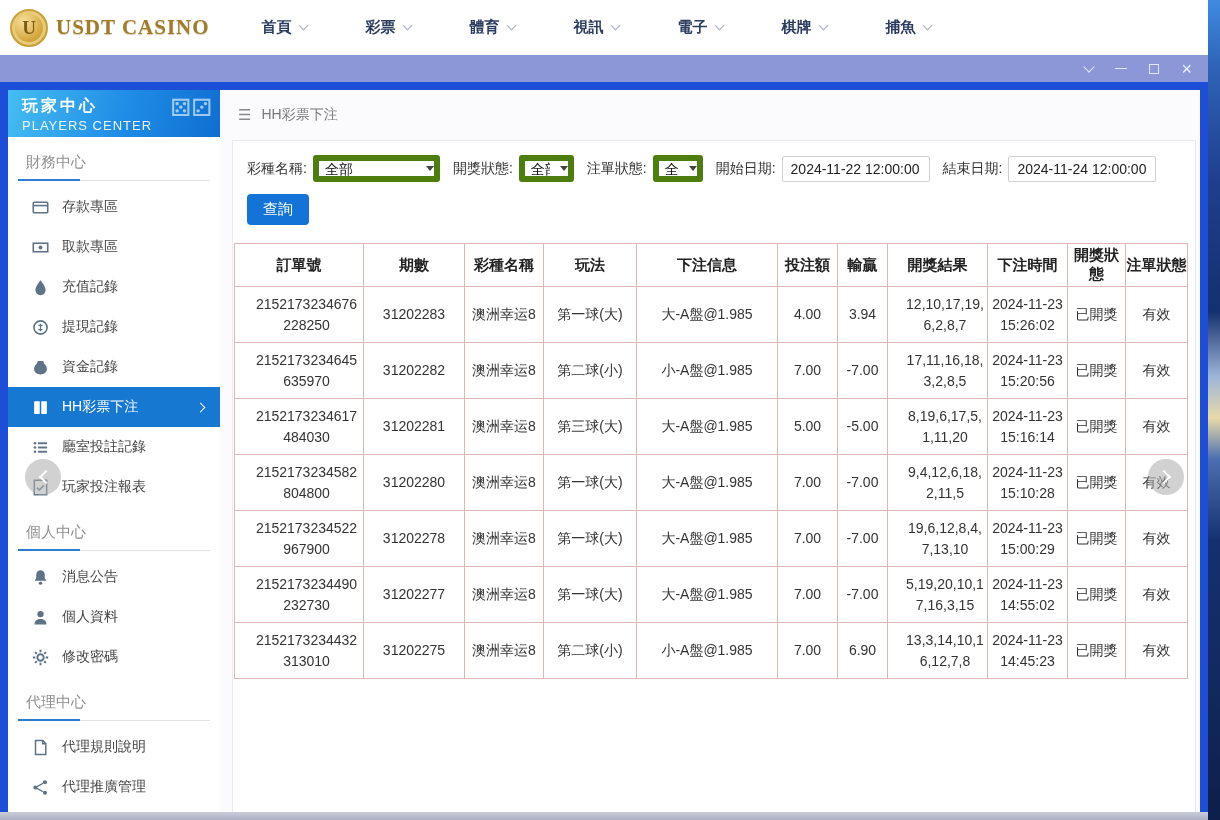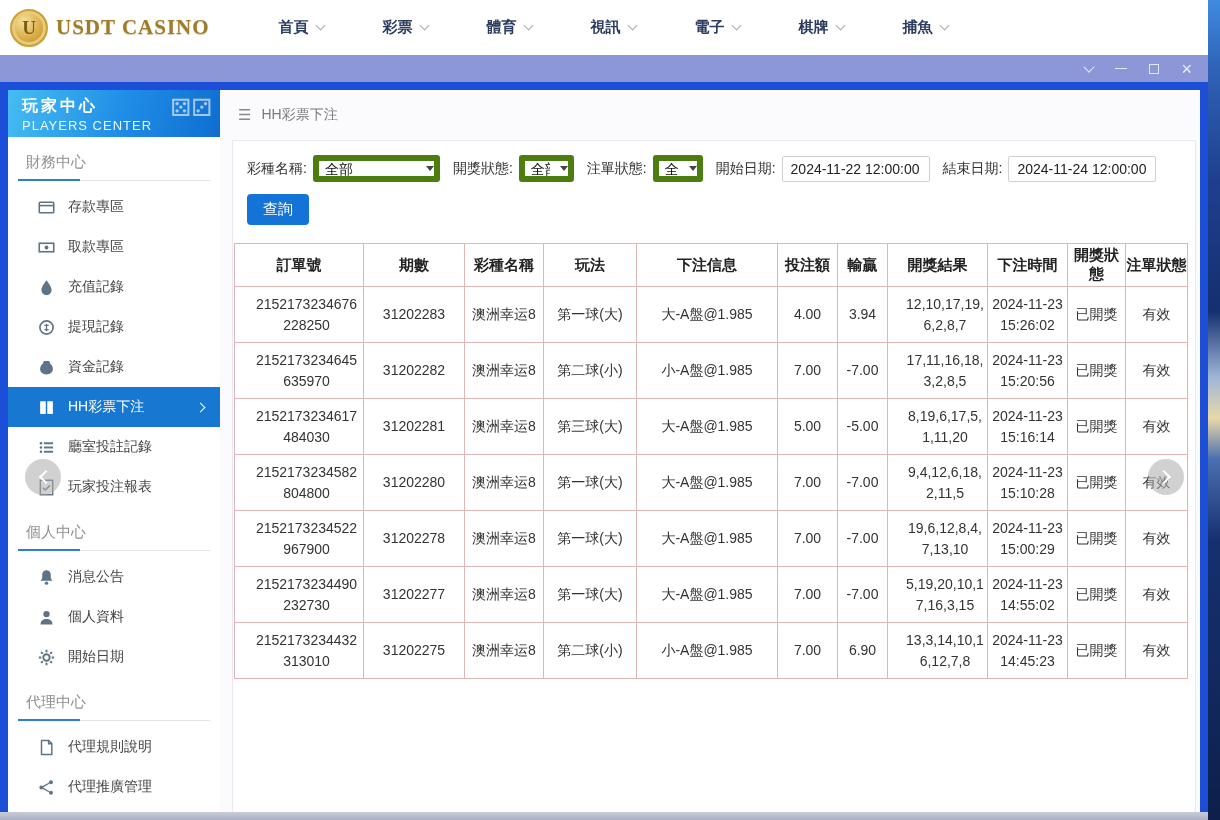--- a/index.html
+++ b/index.html
@@ -19,21 +19,21 @@
   .logo { display:flex; align-items:center; gap:8px; margin-left:10px; cursor:pointer; }
   .coin { width:38px; height:38px; border-radius:50%;
     background:radial-gradient(circle at 35% 30%, #f7e09a, #d4a73f 60%, #b08428);
     border:2px solid #caa23c; box-shadow:inset 0 0 0 3px #e9cc7a;
     display:flex; align-items:center; justify-content:center;
     font-weight:bold; font-size:19px; color:#7c5b14;
     font-family:"Liberation Serif","DejaVu Serif",serif; }
   .logo-text { font-size:21px; font-weight:bold; letter-spacing:1px; color:#a07c28;
     text-shadow:0 1px 1px rgba(120,90,20,.35);
     font-family:"Liberation Serif","DejaVu Serif",serif; }
-  .topnav { display:flex; margin-left:69px; gap:59px; }
+  .topnav { display:flex; margin-left:52px; gap:59px; }
   .nav-item { display:flex; align-items:center; gap:8px; font-size:15px; font-weight:bold;
     color:#2c3c60; cursor:pointer; white-space:nowrap; }
   .chev { width:7px; height:7px; border-right:1.6px solid #a7aec2; border-bottom:1.6px solid #a7aec2;
     transform:rotate(45deg); margin-top:-4px; }
 
   
   .titlebar { position:absolute; left:0; top:55px; width:1208px; height:27px; background:#8c97d8;
     display:flex; align-items:center; justify-content:flex-end; z-index:2; }
   .win-controls { display:flex; align-items:center; gap:22px; margin-right:16px; }
   .wc { cursor:pointer; display:inline-block; }
@@ -52,21 +52,21 @@
   
   .sidebar { width:212px; background:#fff; height:722px; overflow:hidden; flex:none; }
   .sidebar-head { height:47px; background:linear-gradient(105deg,#45bdf2 0%,#1f8ce6 55%,#0f6ed0 100%);
     color:#fff; padding:6px 0 0 14px; position:relative; overflow:hidden; }
   .sidebar-head .dice { position:absolute; right:8px; top:4px; font-size:24px; color:rgba(255,255,255,.6); }
   .sb-title { font-size:16px; font-weight:bold; letter-spacing:3px; }
   .sb-sub { font-size:13px; letter-spacing:1px; opacity:.92; margin-top:1px; }
   .section-header { margin:16px 10px 6px 10px; padding:0 0 8px 8px; font-size:15px; color:#8f8f8f;
     border-bottom:1px solid #e3e3e3; position:relative; }
   .section-header::after { content:""; position:absolute; left:0; bottom:-1px; width:62px; height:2px; background:#2a7fd4; }
-  .side-item { display:flex; align-items:center; gap:13px; height:40px; padding-left:30px;
+  .side-item { display:flex; align-items:center; gap:13px; height:40px; padding-left:24px;
     font-size:14px; color:#454545; cursor:pointer; position:relative; }
   .side-item .icon { width:17px; height:17px; color:#5f7387; display:inline-flex; flex:none; }
   .side-item .icon svg { width:100%; height:100%; }
   .side-item.active { background:#1778d1; color:#fff; }
   .side-item.active .icon { color:#fff; }
   .chev-r { position:absolute; right:16px; width:7px; height:7px;
     border-right:1.8px solid #fff; border-top:1.8px solid #fff; transform:rotate(45deg); }
 
   
   .content { flex:1; background:#fbfbfd; display:flex; flex-direction:column; overflow:hidden; height:722px; }
@@ -265,21 +265,21 @@
             </span>
             <span class="side-label">個人資料</span>
           </div>
           <div class="side-item">
             <span class="icon">
               <svg viewBox="0 0 16 16" fill="none" stroke="currentColor" stroke-width="1.8">
                 <circle cx="8" cy="8" r="3"></circle>
                 <path d="M8 .8v2.3M8 12.9v2.3M.8 8h2.3M12.9 8h2.3M2.9 2.9l1.6 1.6M11.5 11.5l1.6 1.6M2.9 13.1l1.6-1.6M11.5 4.5l1.6-1.6"></path>
               </svg>
             </span>
-            <span class="side-label">開始日期</span>
+            <span class="side-label">修改密碼</span>
           </div>
           <div class="section-header">代理中心</div>
           <div class="side-item">
             <span class="icon">
               <svg viewBox="0 0 16 16" fill="none" stroke="currentColor" stroke-width="1.4">
                 <path d="M3.3 1.4H10l3 3v10.2H3.3Z"></path>
                 <path d="M10 1.4v3h3"></path>
               </svg>
             </span>
             <span class="side-label">代理規則說明</span>

